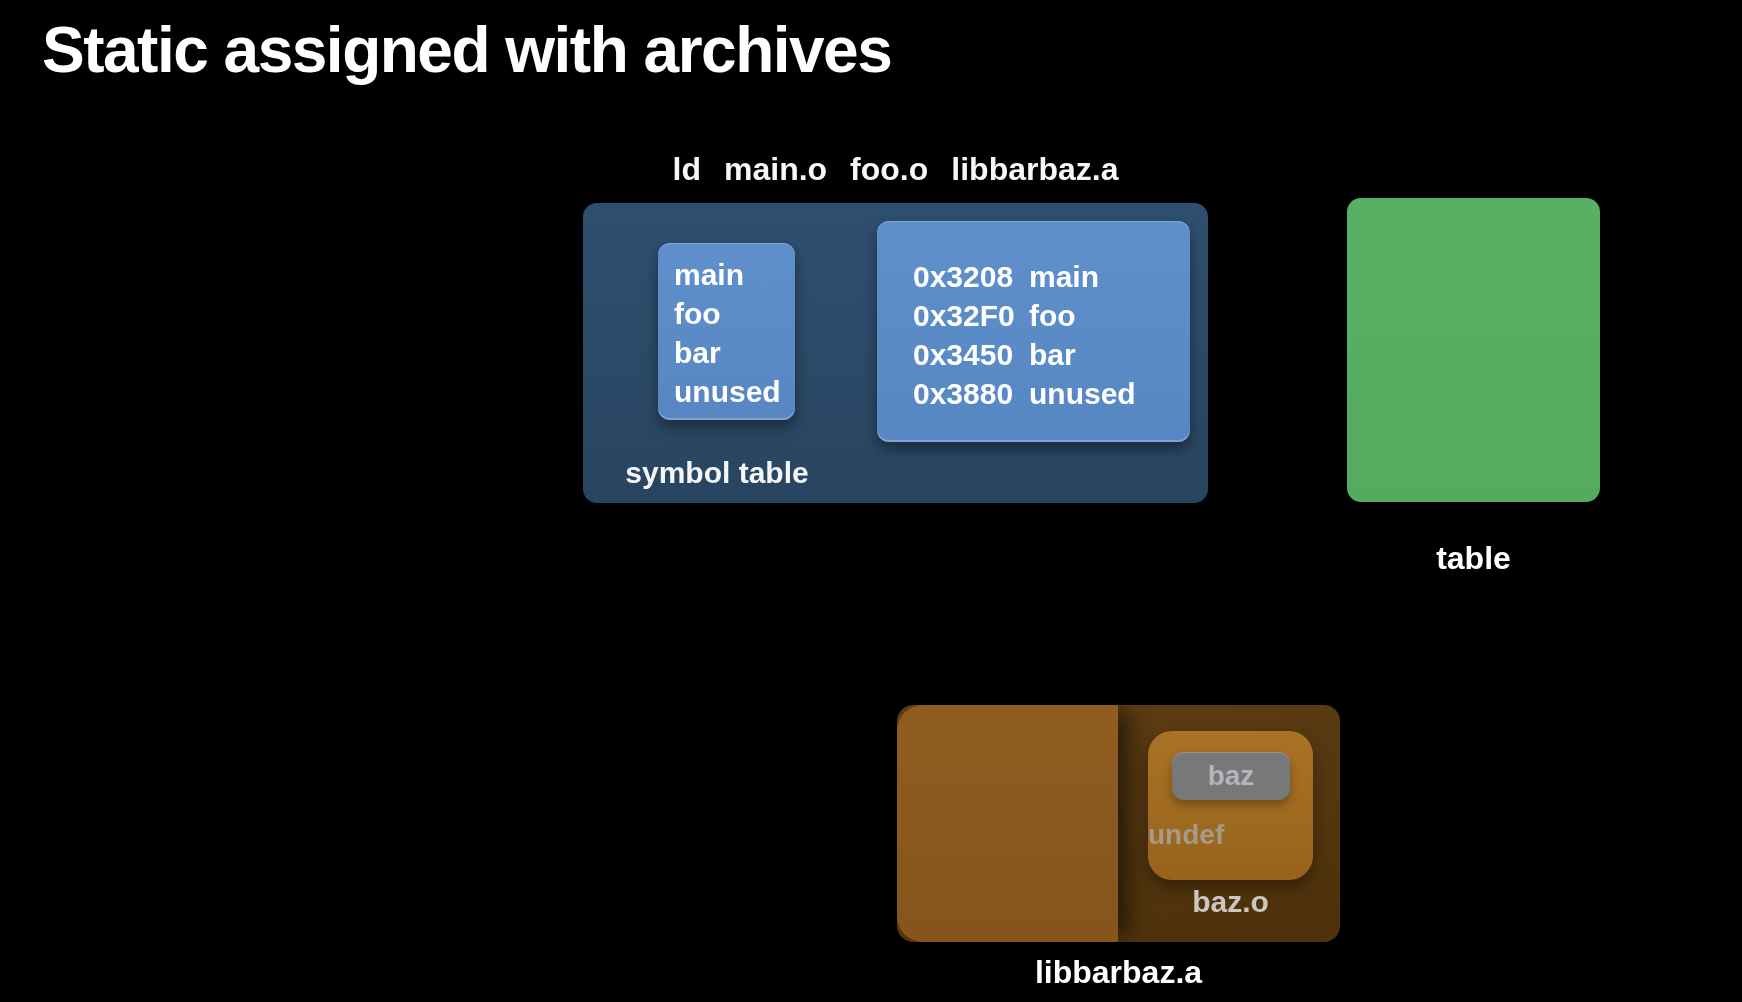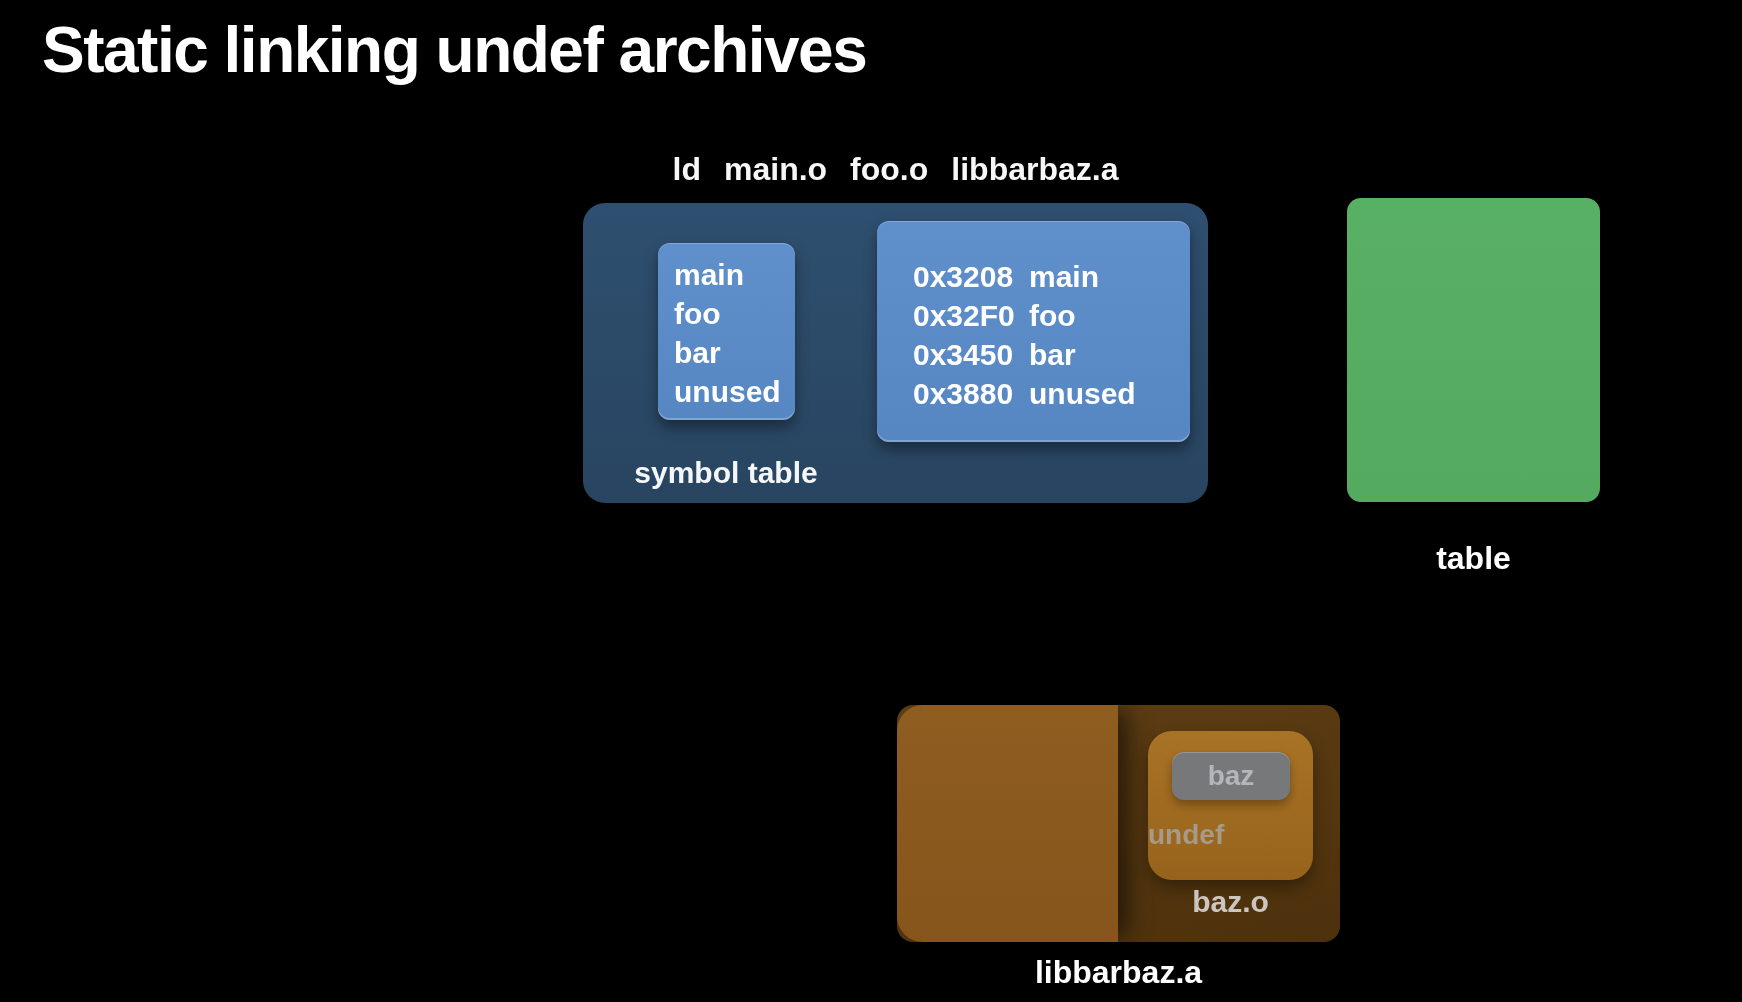--- a/index.html
+++ b/index.html
@@ -23,41 +23,41 @@
   
   .command-row {
     left: 583px; top: 149px; width: 625px; height: 40px;
     display: flex; justify-content: center; align-items: center; gap: 23px;
     font-size: 32px; font-weight: 600; color: #f7f7f7;
   }
 
   
   .linker-box {
     left: 583px; top: 203px; width: 625px; height: 300px;
-    border-radius: 22px;
+    border-radius: 14px;
     background: linear-gradient(180deg, #2f4f70 0%, #2b4a67 55%, #284460 100%);
   }
   .obj-card {
     position: absolute;
     border-radius: 12px;
     background: linear-gradient(180deg, #6090cc 0%, #5787c2 100%);
     box-shadow: 0 7px 14px rgba(0,0,0,0.40),
                 inset 0 1px 0 rgba(255,255,255,0.22),
                 inset 0 -2px 0 rgba(255,255,255,0.25);
   }
   .symbol-card { left: 75px; top: 40px; width: 137px; height: 177px; padding: 12px 0 0 16px; box-sizing: border-box; }
   .addr-card   { left: 294px; top: 18px; width: 313px; height: 221px; padding: 36px 0 0 36px; box-sizing: border-box; }
   .symbol-line { font-size: 30px; font-weight: 700; line-height: 39px; color: #fff; }
   .addr-row { display: flex; gap: 12px; font-size: 30px; font-weight: 700; line-height: 39px; color: #fff; }
   .addr-val { width: 104px; }
   .card-label {
     position: absolute; top: 253px; transform: translateX(-50%);
     font-size: 30px; font-weight: 600; color: #f4f6f8; white-space: nowrap;
   }
-  .card-label.symbol { left: 143px; }
+  .card-label.symbol { left: 134px; }
   .card-label.addr { left: 451px; }
 
   
   .prog-box {
     left: 1347px; top: 198px; width: 253px; height: 304px;
     border-radius: 14px;
     background: linear-gradient(180deg, #58b065 0%, #54ab60 100%);
   }
   .prog-label {
     left: 1347px; top: 540px; width: 253px; text-align: center;
@@ -101,21 +101,21 @@
   .archive-label {
     left: 897px; top: 954px; width: 443px; text-align: center;
     font-size: 32px; font-weight: 600; color: #fff;
   }
 </style>
 </head>
 <body>
 
 <div class="stage">
 
-  <div class="abs slide-title">Static linking undef archives</div>
+  <div class="abs slide-title">Static assigned with archives</div>
 
   <div class="abs command-row">
     <span>ld</span>
     <span>main.o</span>
     <span>foo.o</span>
     <span>libbarbaz.a</span>
   </div>
 
   <div class="abs linker-box">
     <div class="obj-card symbol-card">

